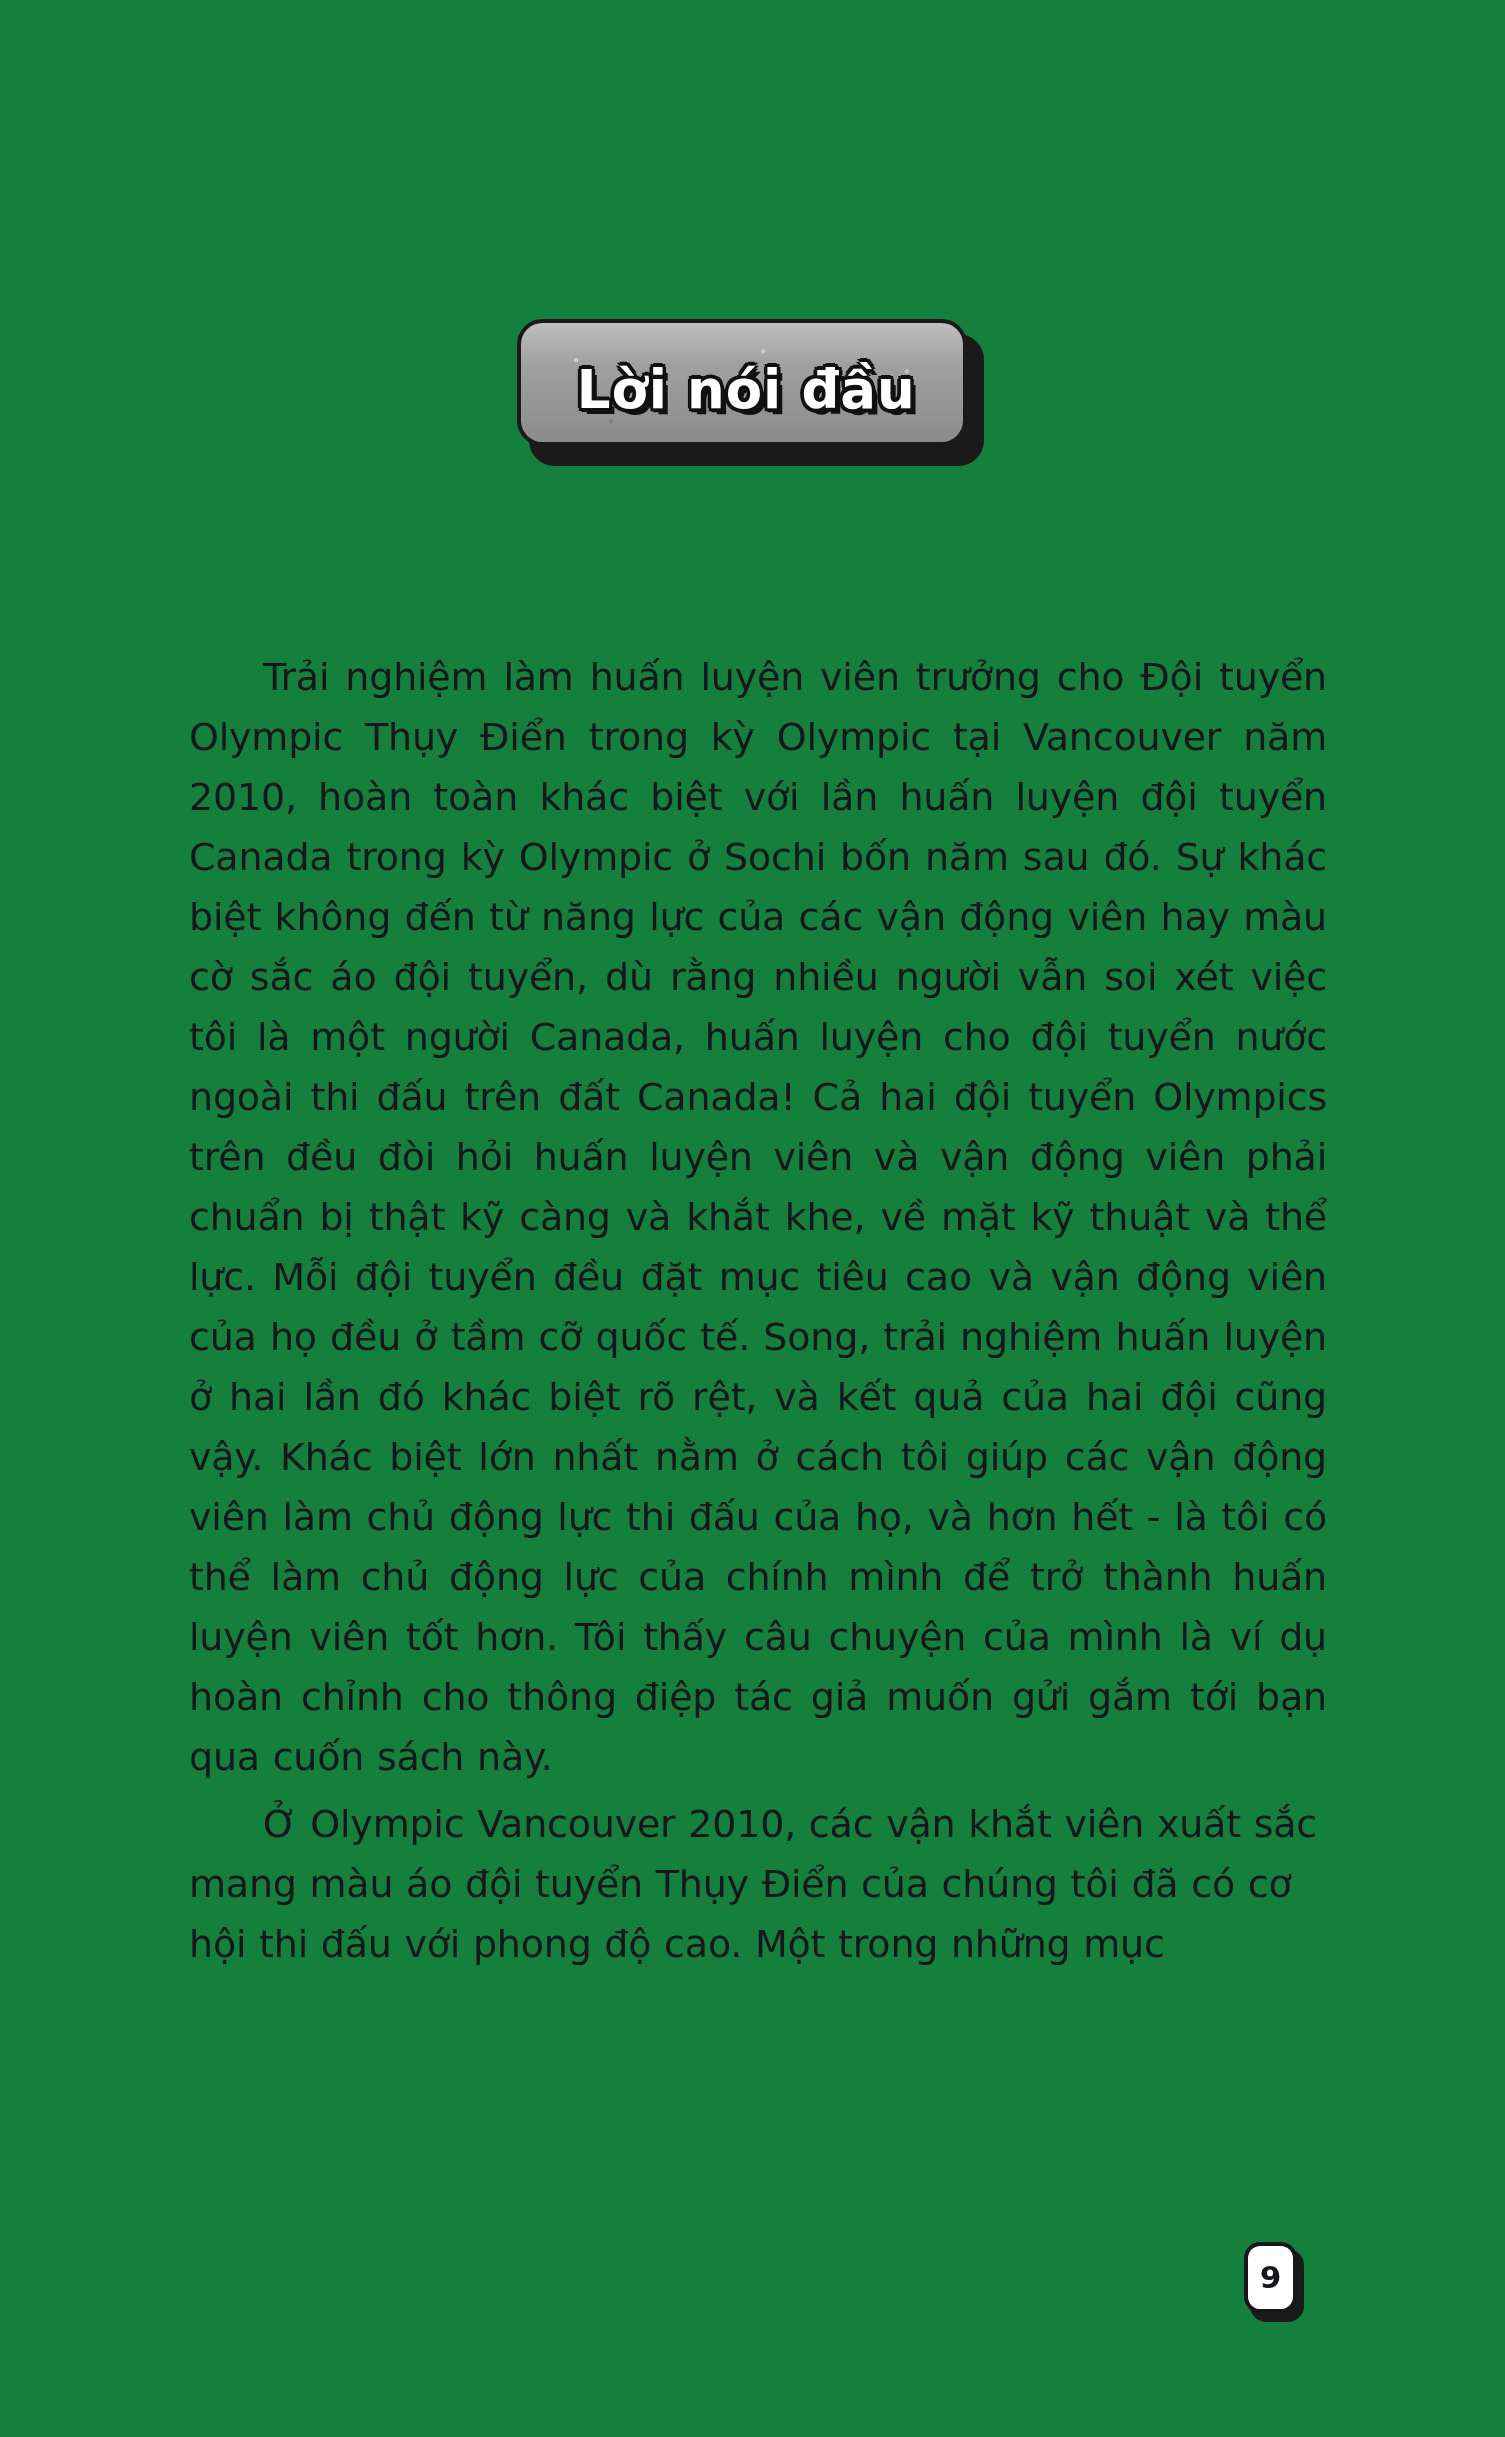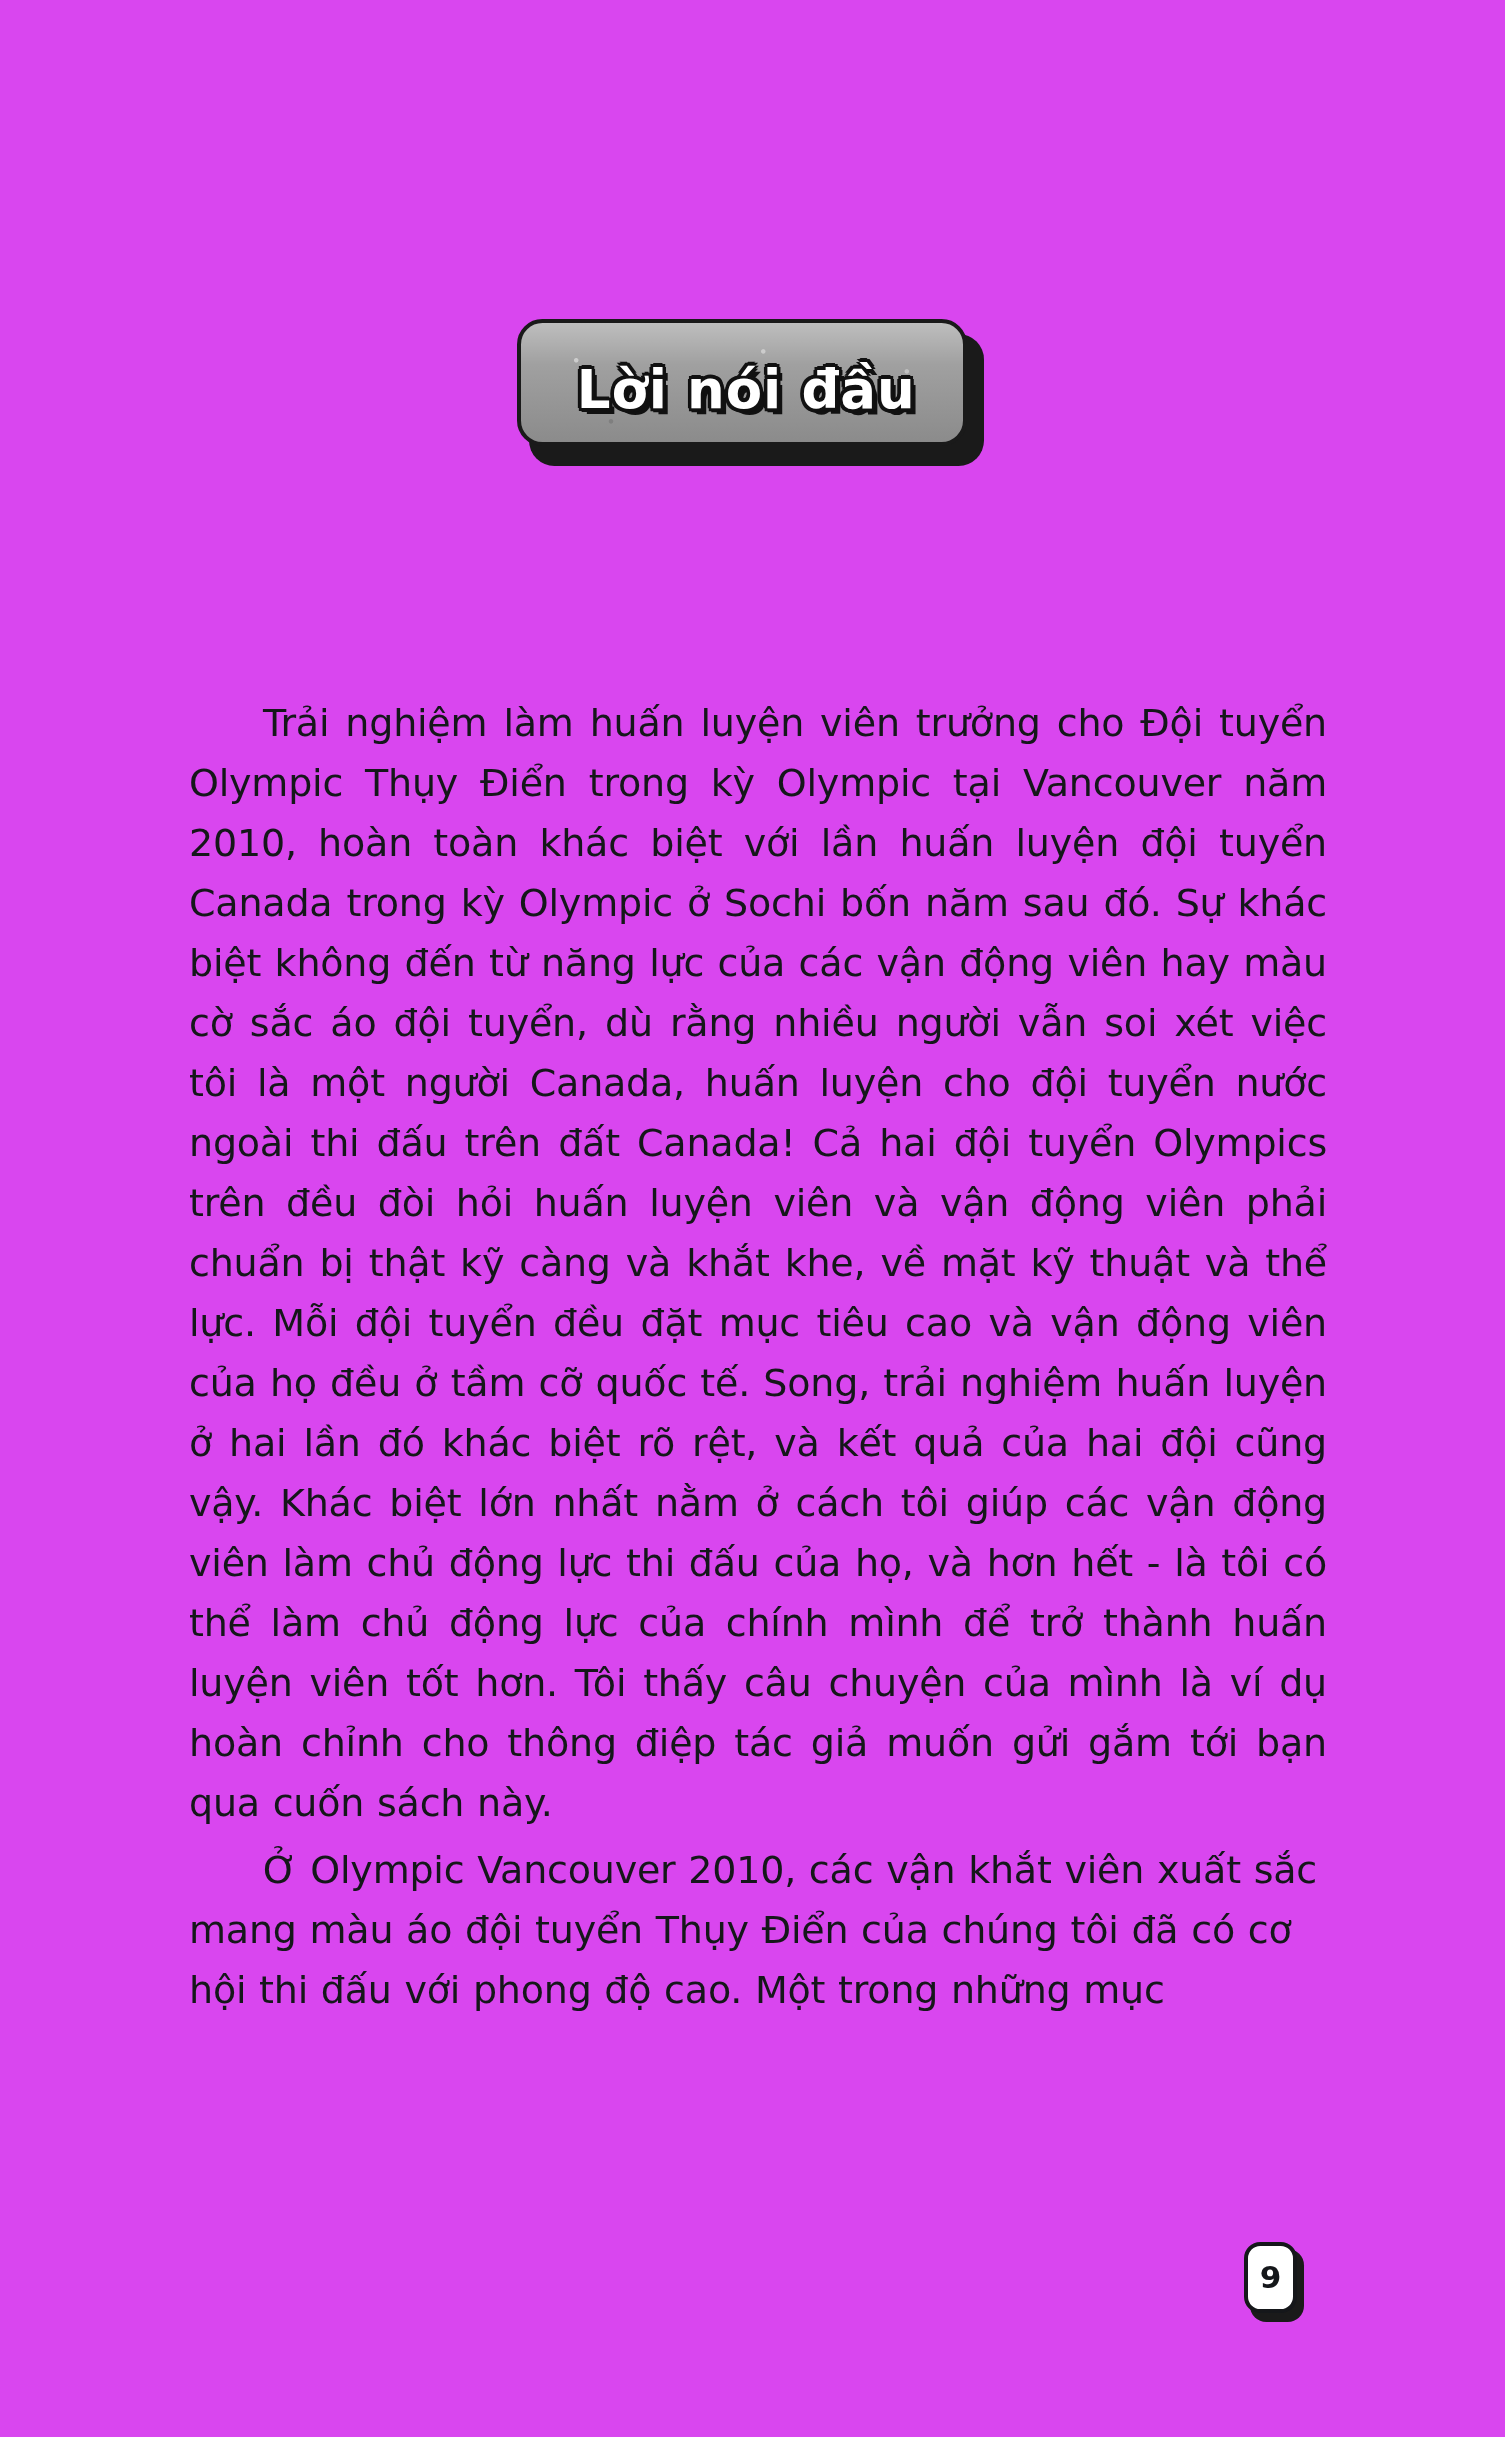--- a/index.html
+++ b/index.html
@@ -11,21 +11,21 @@
     width: 1505px;
     height: 2438px;
     position: relative;
     font-family: "DejaVu Sans", sans-serif;
     overflow: hidden;
   }
 
   .page {
     position: absolute;
     inset: 0;
-    background: #d946ef;
+    background: #15803d;
   }
 
   
   .title-wrap {
     position: absolute;
     top: 319px;
     left: 0;
     width: 100%;
     display: flex;
     justify-content: center;
@@ -88,21 +88,21 @@
     text-shadow:
       -2.7px -2.7px 0 #111, 2.7px -2.7px 0 #111, -2.7px 2.7px 0 #111, 2.7px 2.7px 0 #111,
       -3.6px 0 0 #111, 3.6px 0 0 #111, 0 -3.6px 0 #111, 0 3.6px 0 #111,
       5.4px 6.3px 0 #111;
     white-space: nowrap;
   }
 
   
   .content {
     position: absolute;
-    top: 693px;
+    top: 647px;
     left: 189px;
     width: 1138px;
   }
   .para {
     font-family: "DejaVu Sans", sans-serif;
     font-size: 38px;
     line-height: 60px;
     color: #15171a;
     text-align: justify;
     text-justify: inter-word;

